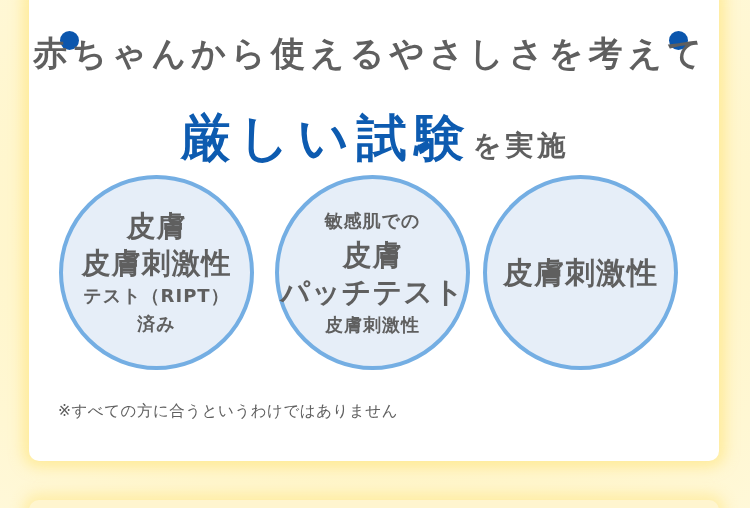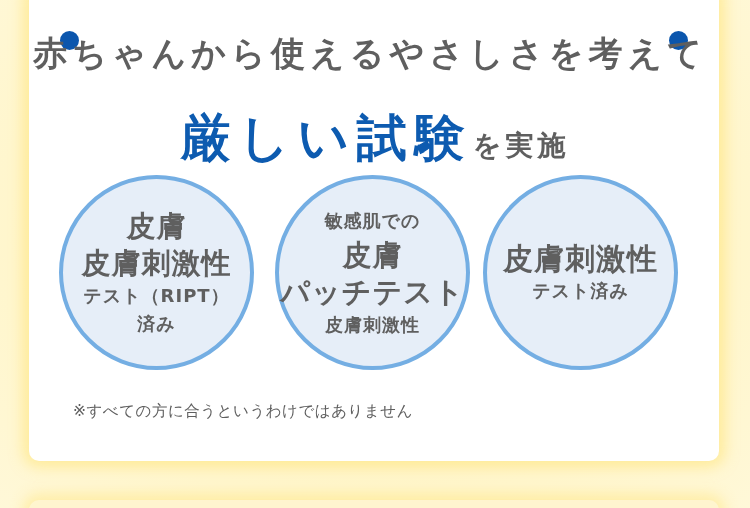--- a/index.html
+++ b/index.html
@@ -101,21 +101,21 @@
 
   #badge-0 { left: 59px; top: 175px; }
   #badge-1 { left: 275px; top: 175px; }
   #badge-2 { left: 483px; top: 175px; }
 
   #badge-1 .sm.top { margin-bottom: 2px; }
   #badge-2 .lg { font-size: 30px; }
 
   .note {
     position: absolute;
-    left: 73px;
+    left: 58px;
     top: 400px;
     font-size: 15.5px;
     line-height: 22px;
     letter-spacing: 0.5px;
   }
 </style>
 </head>
 <body>
 
 <div class="bg-glow"></div>
@@ -141,16 +141,15 @@
 
 <div class="badge" id="badge-1" style="background: rgb(230, 238, 248); border-color: rgb(116, 174, 227); color: rgb(95, 95, 95);">
   <span class="line sm top">敏感肌での</span>
   <span class="line lg">皮膚</span>
   <span class="line lg">パッチテスト</span>
   <span class="line sm">皮膚刺激性</span>
 </div>
 
 <div class="badge" id="badge-2" style="background: rgb(230, 238, 248); border-color: rgb(116, 174, 227); color: rgb(95, 95, 95);">
   <span class="line lg">皮膚刺激性</span>
-  <span class="line sm">テスト済み</span>
 </div>
 
 <div class="note" style="color: rgb(95, 95, 95);">※すべての方に合うというわけではありません</div>
 
 </body></html>

